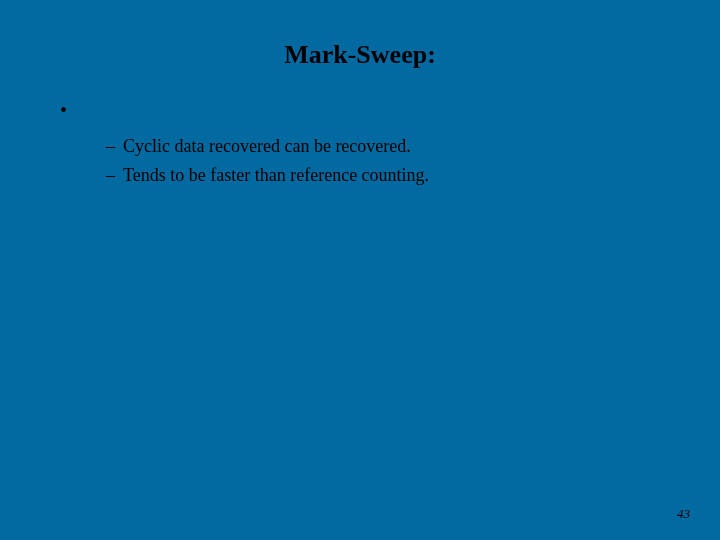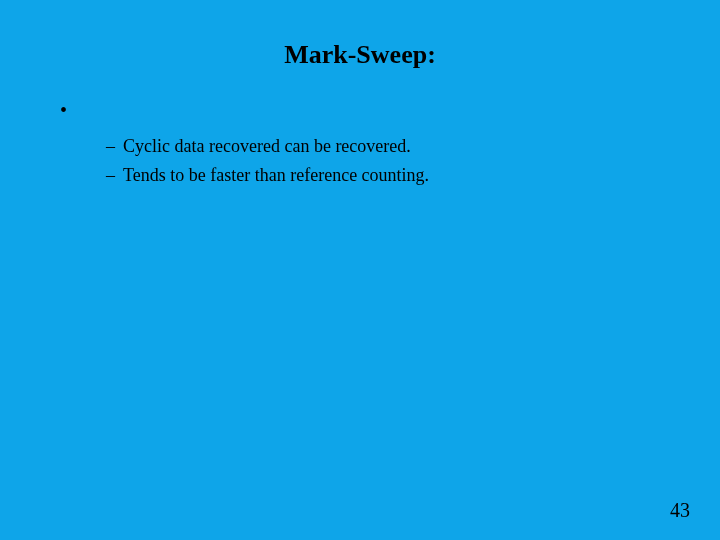--- a/index.html
+++ b/index.html
@@ -12,21 +12,21 @@
       width: 720px;
       height: 540px;
       background: #ffffff;
       font-family: 'Times New Roman', Times, serif;
       overflow: hidden;
     }
 
     .slide-container {
       width: 720px;
       height: 540px;
-      background: #0ea5e9;
+      background: #0369a1;
       padding: 40px 60px 40px 60px;
       position: relative;
     }
 
     .slide-title {
       text-align: center;
       margin-bottom: 28px;
     }
 
     .slide-title-line1 {
@@ -79,22 +79,23 @@
     }
 
     .sub-bullet-text {
       font-size: 18px;
     }
 
     .slide-number {
       position: absolute;
       bottom: 18px;
       right: 30px;
-      font-size: 20px;
+      font-size: 13px;
       color: #000;
+      font-style: italic;
     }
   </style>
 </head>
 <body>
 
 <div class="slide-container">
 
   <div class="slide-title">
     <span class="slide-title-line1">Mark-Sweep:</span>
   </div>

